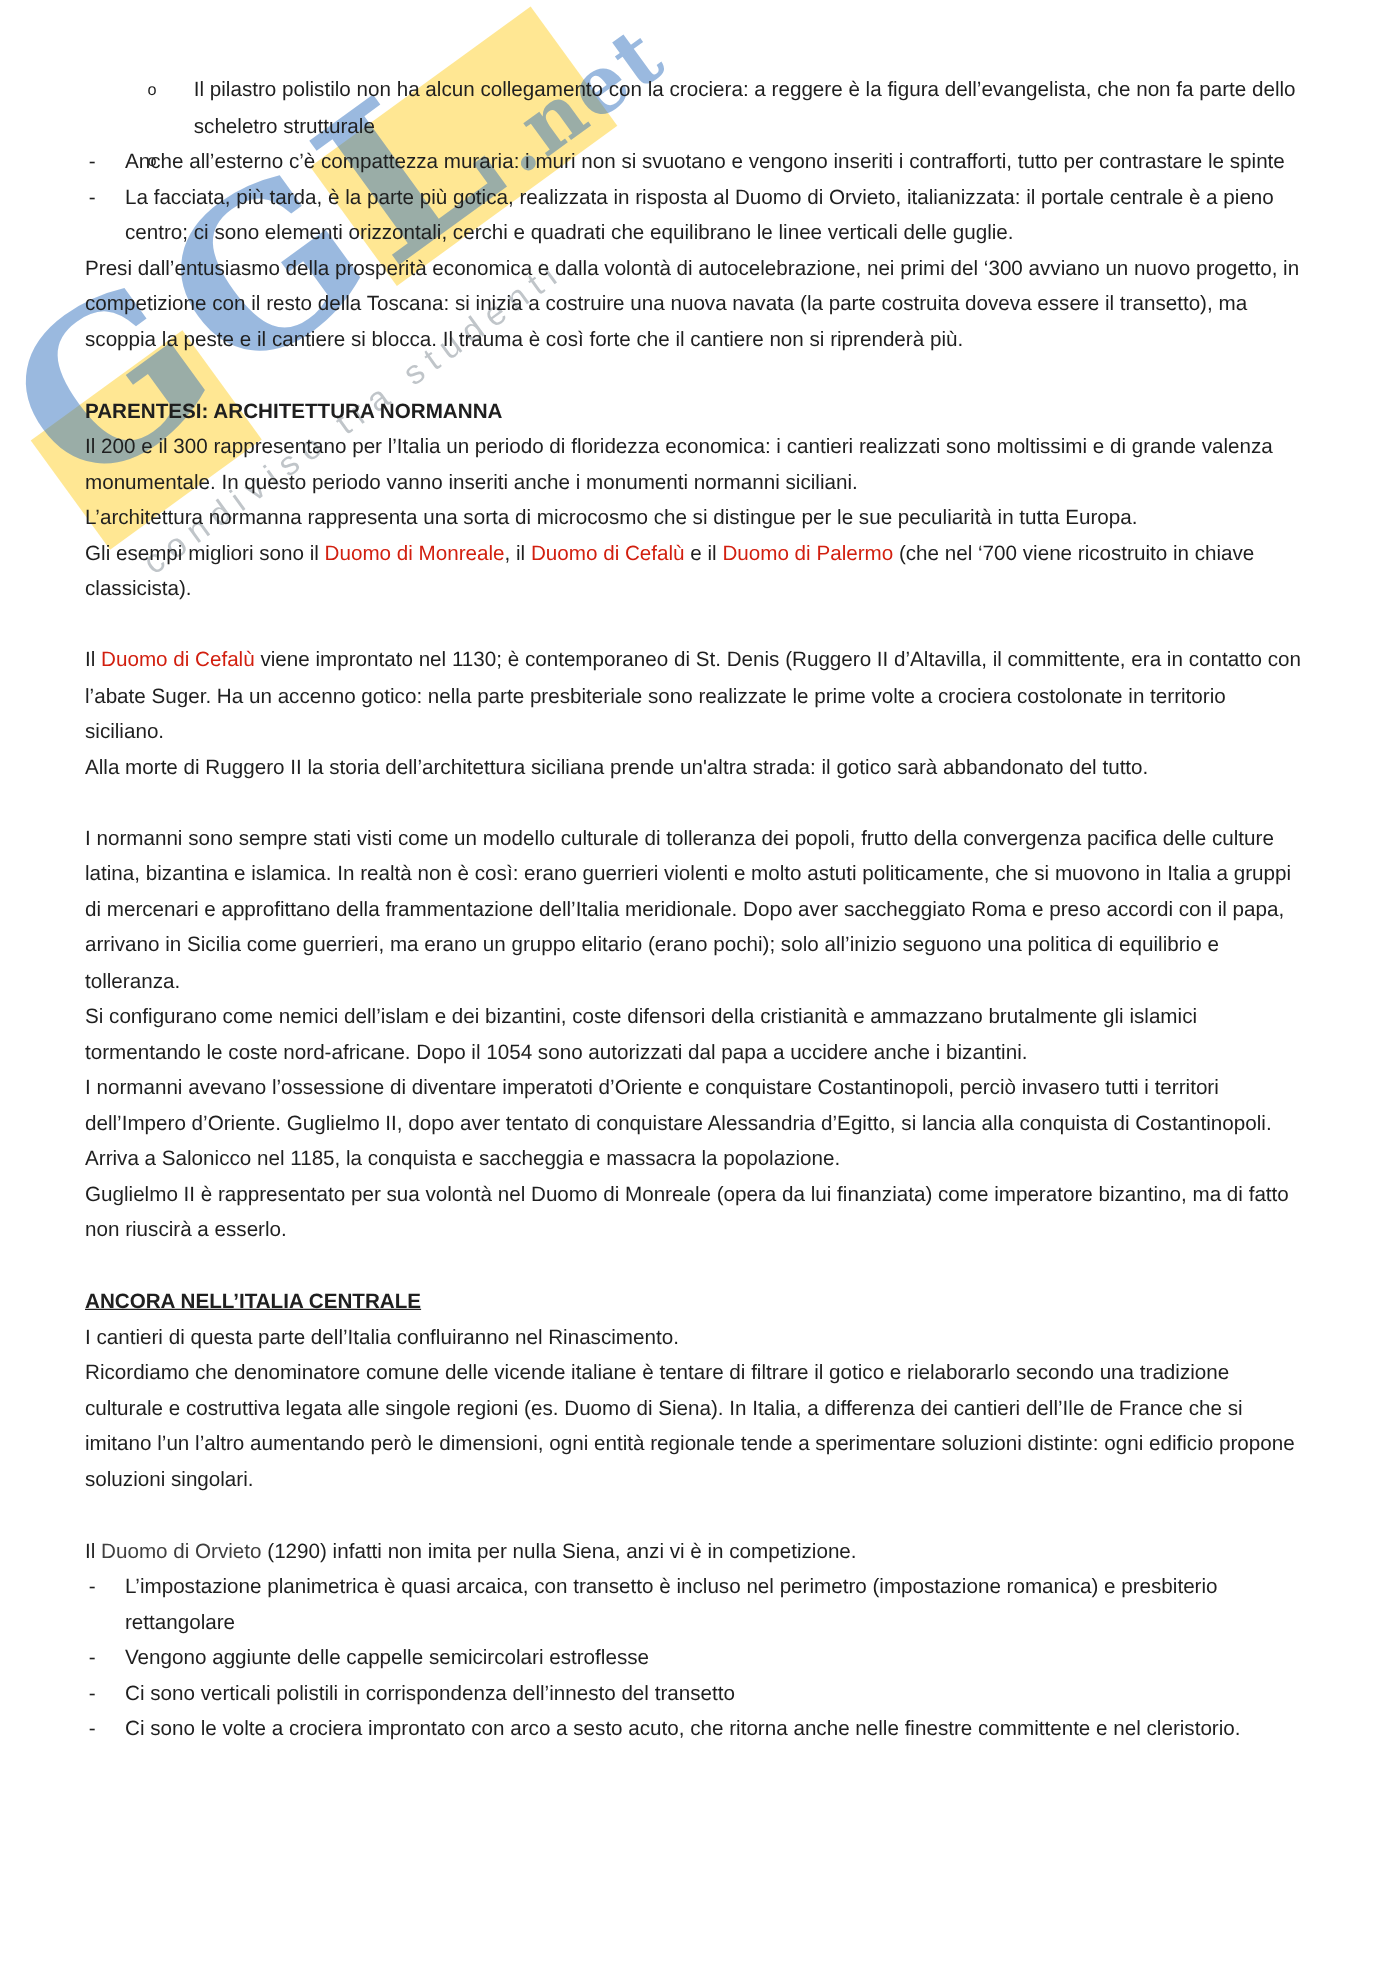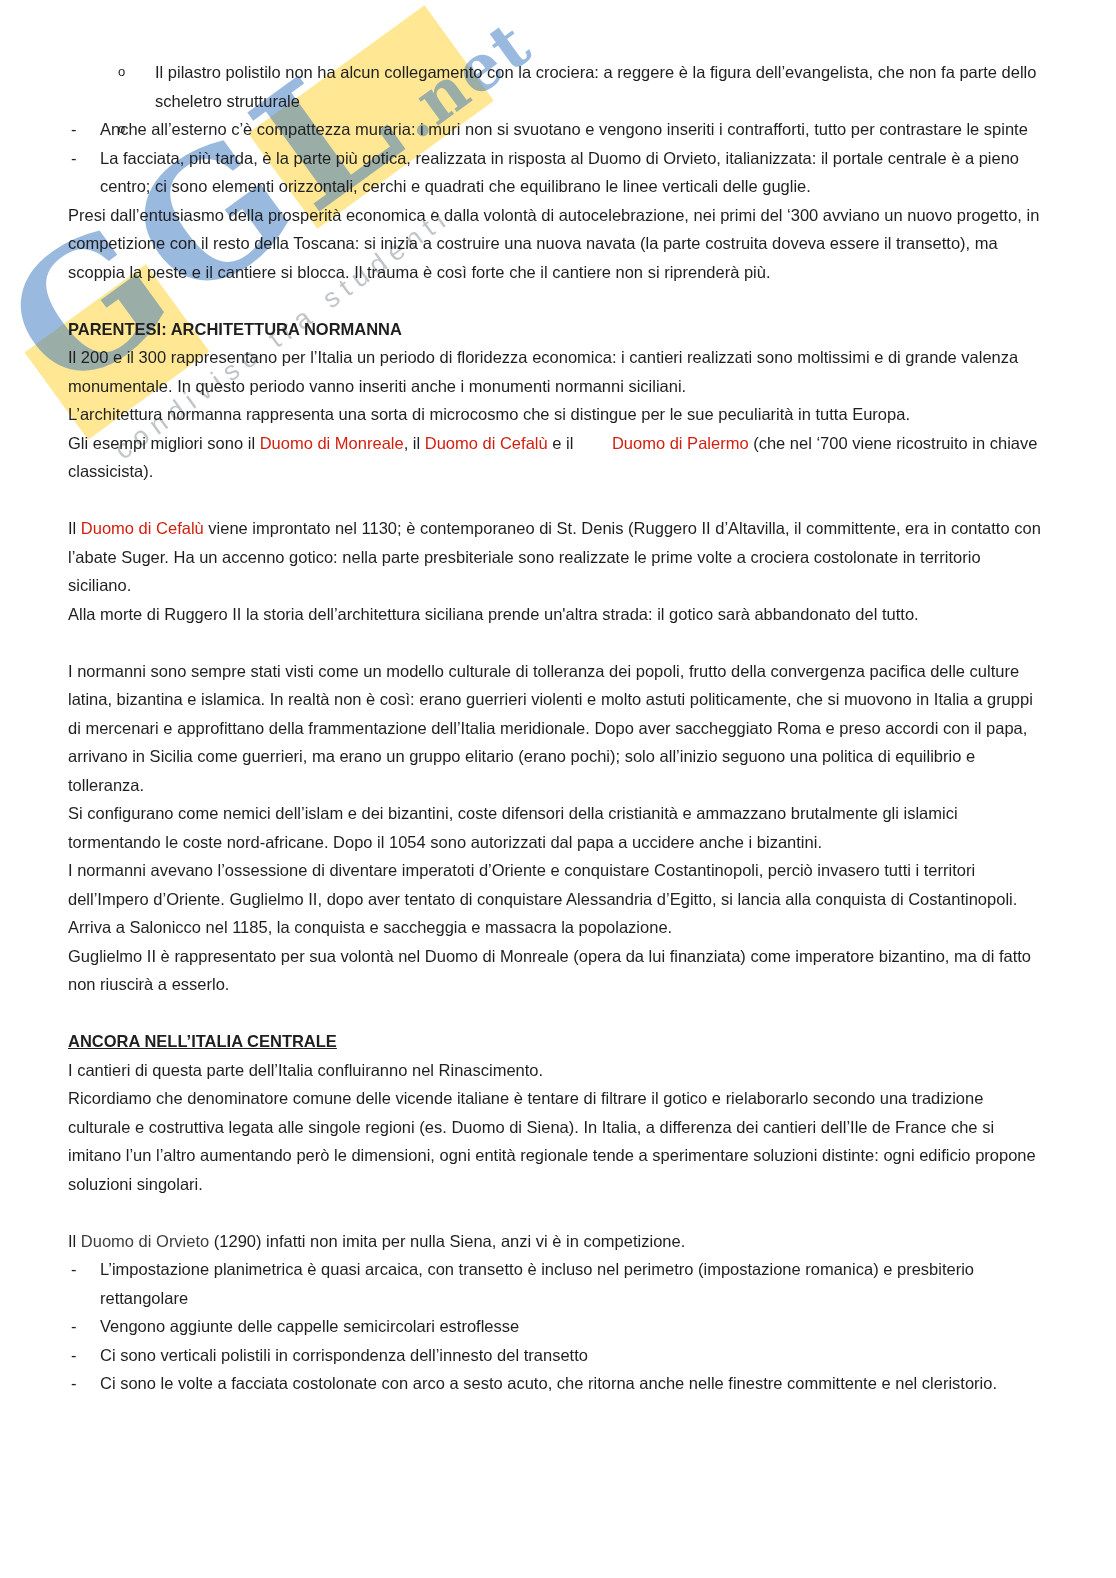--- a/index.html
+++ b/index.html
@@ -66,33 +66,33 @@
   <div>
       <div class="blk lc"><span class="marker">o</span><span>Il pilastro polistilo non ha alcun collegamento con la crociera: a reggere è la figura dell’evangelista, che non fa parte dello scheletro strutturale</span></div>
       <div class="blk lc"><span class="marker">o</span></div>
       <div class="blk ld"><span class="marker">-</span><span>Anche all’esterno c’è </span><span class="bold">compattezza muraria</span><span>: i muri non si svuotano e vengono inseriti i contrafforti, tutto per contrastare le spinte</span></div>
       <div class="blk ld"><span class="marker">-</span><span>La </span><span class="bold">facciata</span><span>, più tarda, è la parte più gotica, realizzata in risposta al Duomo di Orvieto, </span><span class="bold">italianizzata</span><span>: il portale centrale è a pieno centro; ci sono elementi orizzontali, cerchi e quadrati che </span><span class="bold">equilibrano</span><span> le linee verticali delle guglie.</span></div>
       <div class="blk p"><span>Presi dall’entusiasmo della prosperità economica e dalla volontà di autocelebrazione, nei primi del ‘300 avviano un nuovo progetto, in competizione con il resto della Toscana: si inizia a costruire una nuova navata (la parte costruita doveva essere il transetto), ma scoppia la peste e il cantiere si blocca. Il trauma è così forte che il cantiere non si riprenderà più.</span></div>
       <div class="blk sp"></div>
       <div class="blk h"><span>PARENTESI: ARCHITETTURA NORMANNA</span></div>
       <div class="blk p"><span>Il 200 e il 300 rappresentano per l’Italia un periodo di floridezza economica: i cantieri realizzati sono moltissimi e di grande valenza monumentale. In questo periodo vanno inseriti anche i </span><span class="bold">monumenti normanni siciliani</span><span>.
 L’architettura normanna rappresenta una sorta di microcosmo che si distingue per le sue peculiarità in tutta Europa.
-Gli esempi migliori sono il </span><span class="bold" style="color: rgb(210, 31, 15);">Duomo di Monreale</span><span>, il </span><span class="bold" style="color: rgb(210, 31, 15);">Duomo di Cefalù</span><span> e il </span><span class="bold" style="color: rgb(210, 31, 15); margin-left: 34px;">Duomo di Palermo</span><span> (che nel ‘700 viene ricostruito in chiave classicista).</span></div>
+Gli esempi migliori sono il </span><span class="bold" style="color: rgb(210, 31, 15);">Duomo di Monreale</span><span>, il </span><span class="bold" style="color: rgb(210, 31, 15);">Duomo di Cefalù</span><span> e il </span><span class="bold" style="color: rgb(210, 31, 15);">Duomo di Palermo</span><span> (che nel ‘700 viene ricostruito in chiave classicista).</span></div>
       <div class="blk sp"></div>
       <div class="blk p"><span>Il </span><span class="bold" style="color: rgb(210, 31, 15);">Duomo di Cefalù</span><span> viene improntato nel 1130; è contemporaneo di St. Denis (Ruggero II d’Altavilla, il committente, era in contatto con l’abate Suger. Ha un accenno gotico: nella parte presbiteriale sono realizzate le prime volte a crociera costolonate in territorio siciliano.
 Alla morte di Ruggero II la storia dell’architettura siciliana prende un'altra strada: il gotico sarà abbandonato del tutto.</span></div>
       <div class="blk sp"></div>
       <div class="blk p"><span>I </span><span class="bold">normanni</span><span> sono sempre stati visti come un modello culturale di tolleranza dei popoli, frutto della convergenza pacifica delle culture latina, bizantina e islamica. In realtà non è così: erano </span><span class="bold">guerrieri violenti</span><span> e molto astuti politicamente, che si muovono in Italia a gruppi di mercenari e approfittano della frammentazione dell’Italia meridionale. Dopo aver saccheggiato Roma e preso accordi con il papa, arrivano in Sicilia come guerrieri, ma erano un gruppo elitario (erano pochi); solo all’inizio seguono una politica di equilibrio e tolleranza.
 Si configurano come </span><span class="bold">nemici dell’islam e dei bizantini</span><span>, coste </span><span class="bold">difensori della cristianità</span><span> e ammazzano brutalmente gli islamici tormentando le coste nord-africane. Dopo il 1054 sono autorizzati dal papa a uccidere anche i bizantini.
 I normanni avevano l’ossessione di diventare imperatoti d’Oriente e conquistare Costantinopoli, perciò invasero tutti i territori dell’Impero d’Oriente. </span><span class="bold">Guglielmo II</span><span>, dopo aver tentato di conquistare Alessandria d’Egitto, si lancia alla conquista di Costantinopoli. Arriva a </span><span class="bold">Salonicco</span><span> nel 1185, la conquista e saccheggia e massacra la popolazione.
 Guglielmo II è rappresentato per sua volontà nel Duomo di Monreale (opera da lui finanziata) come imperatore bizantino, ma di fatto non riuscirà a esserlo.</span></div>
       <div class="blk sp"></div>
       <div class="blk hu"><span>ANCORA NELL’ITALIA CENTRALE</span></div>
       <div class="blk p"><span>I cantieri di questa parte dell’Italia confluiranno nel Rinascimento.
 Ricordiamo che </span><span class="bold">denominatore comune</span><span> delle vicende italiane è tentare di </span><span class="bold">filtrare il gotico</span><span> e rielaborarlo secondo una tradizione culturale e costruttiva legata alle singole regioni (es. </span><span class="bold">Duomo di Siena</span><span>). In Italia, a differenza dei cantieri dell’Ile de France che si imitano l’un l’altro aumentando però le dimensioni, ogni entità regionale tende a sperimentare soluzioni distinte: ogni edificio propone soluzioni singolari.</span></div>
       <div class="blk sp"></div>
       <div class="blk p"><span>Il </span><span class="bold" style="color: #404040;">Duomo di Orvieto</span><span> (1290) infatti non imita per nulla Siena, anzi vi è in competizione.</span></div>
       <div class="blk ld"><span class="marker">-</span><span>L’impostazione planimetrica è quasi arcaica, con transetto è incluso nel perimetro (impostazione romanica) e presbiterio rettangolare</span></div>
       <div class="blk ld"><span class="marker">-</span><span>Vengono aggiunte delle </span><span class="bold">cappelle</span><span> semicircolari estroflesse</span></div>
       <div class="blk ld"><span class="marker">-</span><span>Ci sono </span><span class="bold">verticali polistili</span><span> in corrispondenza dell’innesto del transetto</span></div>
-      <div class="blk ld"><span class="marker">-</span><span>Ci sono le </span><span class="bold">volte a facciata costolonate</span><span> con </span><span class="bold">arco a sesto acuto</span><span>, che ritorna anche nelle finestre committente e nel cleristorio.</span></div>
+      <div class="blk ld"><span class="marker">-</span><span>Ci sono le </span><span class="bold">volte a crociera improntato</span><span> con </span><span class="bold">arco a sesto acuto</span><span>, che ritorna anche nelle finestre committente e nel cleristorio.</span></div>
     </div>
 </div>
 
 </body></html>

